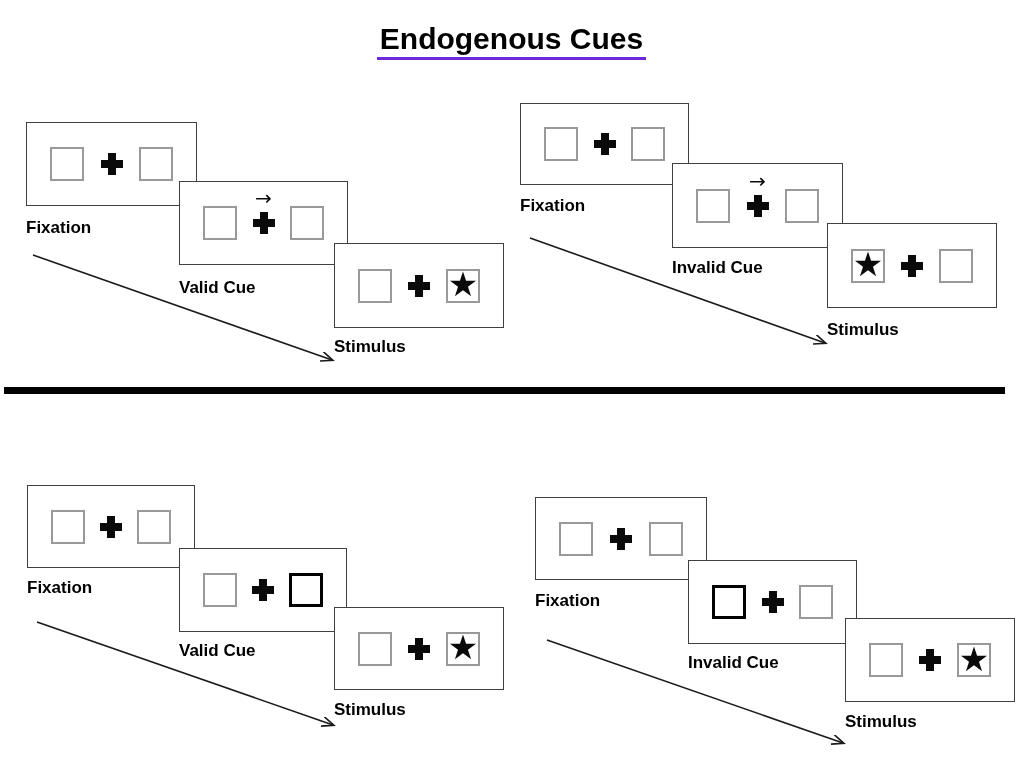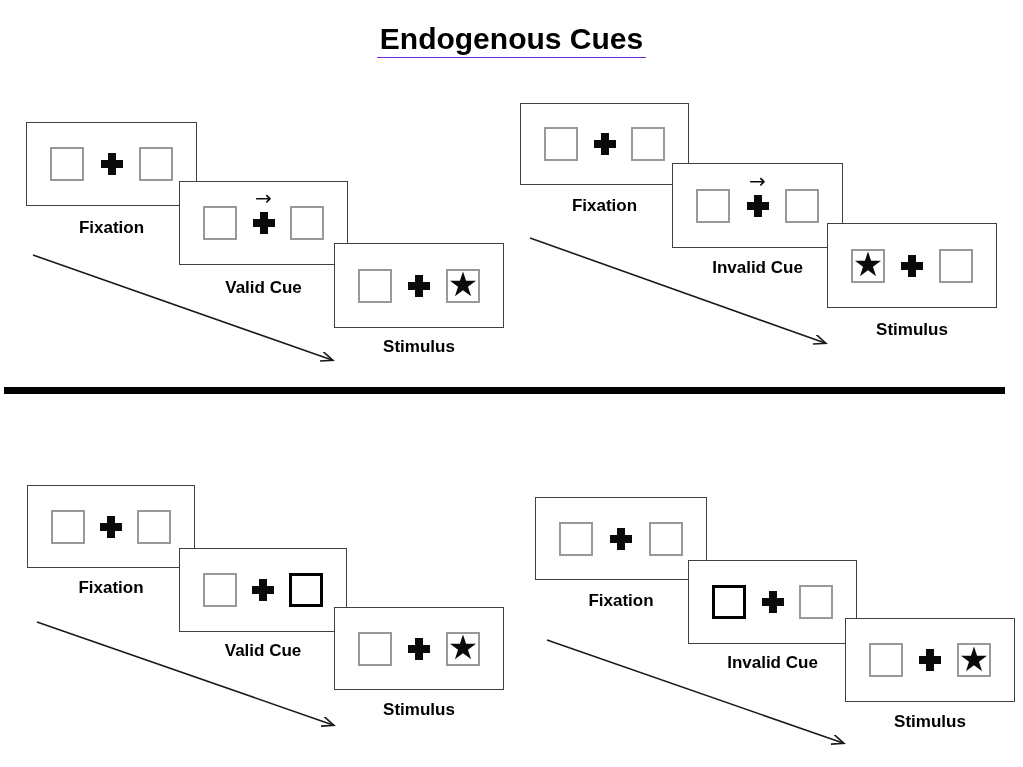--- a/index.html
+++ b/index.html
@@ -5,21 +5,21 @@
   html,body{margin:0;padding:0;background:#fff;}
   .page{
     position:relative;width:1023px;height:767px;background:#ffffff;
     font-family:"Liberation Sans",sans-serif;overflow:hidden;color:#000;
   }
   
   .title{position:absolute;left:0;width:100%;text-align:center;
     font-weight:bold;font-size:30px;line-height:1.1;}
   .title-endo{top:22px;}
   .title-exo{top:415px;}
-  .title-text{display:inline-block;border-bottom:1px solid #6d28d9;padding:0 3px 2px 3px;}
+  .title-text{display:inline-block;border-bottom:3px solid #6d28d9;padding:0 3px 2px 3px;}
   
   .divider{position:absolute;left:4px;top:387px;width:1001px;height:7px;background:#000;}
   
   .panel{
     position:absolute;background:#fff;border:1.5px solid #404040;box-sizing:border-box;
     display:flex;align-items:center;justify-content:space-between;padding:0 23px;
   }
   .sq{
     width:34px;height:34px;border:2px solid #999;box-sizing:border-box;background:#fff;
     display:flex;align-items:center;justify-content:center;flex:0 0 auto;
@@ -31,21 +31,21 @@
   }
   .center{position:relative;display:flex;align-items:center;justify-content:center;}
   .plus{width:22px;height:22px;position:relative;display:block;}
   .plus::before{content:"";position:absolute;left:0;top:7px;width:22px;height:8px;background:#0a0a0a;}
   .plus::after{content:"";position:absolute;left:7px;top:0;width:8px;height:22px;background:#0a0a0a;}
   .cue-arrow{
     position:absolute;left:50%;transform:translateX(-50%);top:-24px;
     font-family:"DejaVu Sans",sans-serif;font-size:20px;line-height:20px;color:#0a0a0a;white-space:nowrap;
   }
   
-  .plabel{position:absolute;text-align:center;font-weight:bold;font-size:17px;line-height:20px;}
+  .plabel{position:absolute;font-weight:bold;font-size:17px;line-height:20px;}
   
   .flow{position:absolute;}
   
   .p-g1p1{left:26px;top:122px;width:171px;height:84px;}
   .p-g1p2{left:179px;top:181px;width:169px;height:84px;}
   .p-g1p3{left:334px;top:243px;width:170px;height:85px;}
   .p-g2p1{left:520px;top:103px;width:169px;height:82px;}
   .p-g2p2{left:672px;top:163px;width:171px;height:85px;}
   .p-g2p3{left:827px;top:223px;width:170px;height:85px;}
   .p-g3p1{left:27px;top:485px;width:168px;height:83px;}

